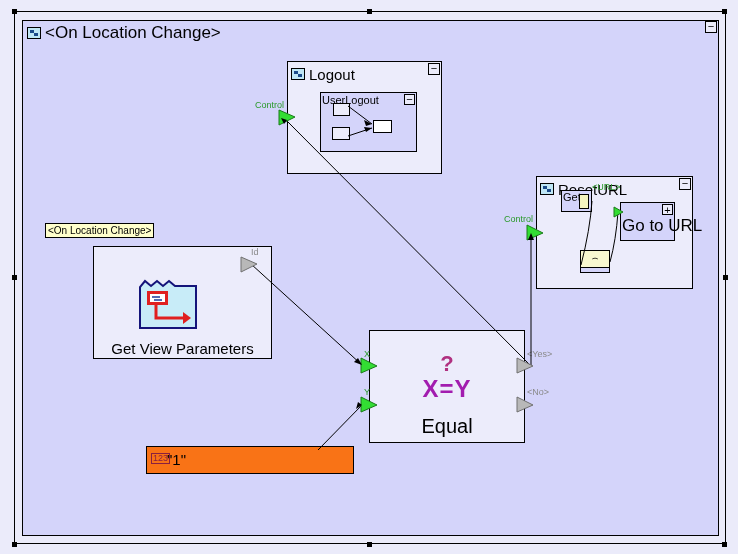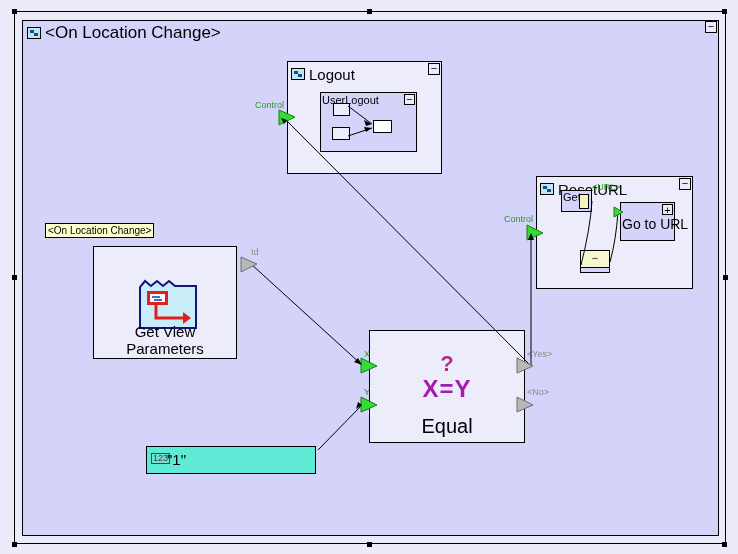--- a/index.html
+++ b/index.html
@@ -14,21 +14,21 @@
   .main-title { position:absolute; left:27px; top:22px; font-size:17px; color:#000; white-space:nowrap; }
   .main-title span.t { vertical-align:middle; margin-left:4px; }
   .collapse-btn { position:absolute; width:12px; height:12px; border:1px solid #000; box-sizing:border-box; background:#ebebfa; font-size:11px; line-height:9px; text-align:center; color:#000; }
   .node { position:absolute; background:#ececfb; border:1px solid #000; box-sizing:border-box; }
   .subnode { position:absolute; background:#d4d4fa; border:1px solid #000; box-sizing:border-box; }
   .node-title { position:absolute; left:3px; top:2px; font-size:15px; white-space:nowrap; color:#000; }
   .node-title span.t { vertical-align:middle; margin-left:4px; }
   .port-label { position:absolute; font-size:9px; color:#2a9a2a; white-space:nowrap; }
   .port-label.grey { color:#8a8a8a;text-align:right; }
   .tooltip { position:absolute; left:45px; top:223px; background:#ffffcc; border:1px solid #000; font-size:10px; padding:0 2px; height:13px; line-height:13px; white-space:nowrap; }
-  .const-box { position:absolute; left:146px; top:446px; width:170px; height:28px; background:#5eead4; border:1px solid #000; box-sizing:border-box; font-size:15px;padding-left:20px; }
+  .const-box { position:absolute; left:146px; top:446px; width:208px; height:28px; background:#f97316; border:1px solid #000; box-sizing:border-box; font-size:15px;padding-left:20px; }
   .equal-label { position:absolute; left:0; right:0; bottom:4px; text-align:center; font-size:20px; }
   .gvp-label { position:absolute; left:0; right:0; bottom:1px; text-align:center; font-size:15px; }
   svg.wires { position:absolute; left:0; top:0; }
 </style>
 </head>
 <body>
 
 <div class="selframe"></div>
 <div class="handle" style="left:12px;top:9px"></div>
 <div class="handle" style="left:367px;top:9px"></div>
@@ -63,33 +63,33 @@
 <div class="node" style="left:536px;top:176px;width:157px;height:113px">
   <div class="node-title">
     <span class="title-icon"></span><span class="t">ResetURL</span>
   </div>
   <div class="collapse-btn" style="right:1px;top:1px">−</div>
   <div class="subnode" style="left:24px;top:13px;width:31px;height:22px">
     <div style="position:absolute;left:1px;top:0;font-size:11px">Get</div>
     <div style="position:absolute;left:17px;top:3px;width:8px;height:13px;background:#f4f4c0;border:1px solid #000"></div>
   </div>
   <div class="subnode" style="left:83px;top:25px;width:55px;height:39px">
-    <div style="position:absolute;left:1px;top:13px;font-size:14px;white-space:nowrap">Go to URL</div>
+    <div style="position:absolute;left:1px;top:13px;font-size:17px;white-space:nowrap">Go to URL</div>
     <div class="collapse-btn" style="right:1px;top:1px;width:11px;height:11px;line-height:10px">+</div>
   </div>
   <div class="subnode" style="left:43px;top:74px;width:30px;height:22px">
     <div style="position:absolute;left:-1px;top:-2px;width:28px;height:16px;background:#f8f8d0;border:1px solid #000;font-size:10px;text-align:center;line-height:14px">⌢</div>
   </div>
 </div>
 <div class="port-label" style="left:504px;top:214px">Control</div>
 <div class="port-label" style="left:592px;top:182px">&lt;URL&gt;</div>
 
 <div class="tooltip">&lt;On Location Change&gt;</div>
 
-<div class="node" style="left:93px;top:246px;width:144px;height:113px">
+<div class="node" style="left:93px;top:246px;width:179px;height:113px">
   <svg class="abs" style="left:45px;top:32px" width="60" height="50">
     <path d="M1,49 L1,8 L6,2 L12,7 L18,2 L24,7 L30,2 L36,7 L57,7 L57,49 Z" fill="#c8ecf8" stroke="#14147a" stroke-width="2"></path>
     <rect x="8" y="12" width="21" height="14" fill="#e02020"></rect>
     <rect x="11" y="15" width="15" height="8" fill="#fff"></rect>
     <path d="M13,18 h8 M15,21 h8" stroke="#1b3a9a" stroke-width="1.5"></path>
     <path d="M17,26 L17,39 L45,39" stroke="#e02020" stroke-width="3" fill="none"></path>
     <path d="M44,33 L52,39 L44,45 Z" fill="#e02020"></path>
   </svg>
   <div class="gvp-label">Get View Parameters</div>
 </div>

